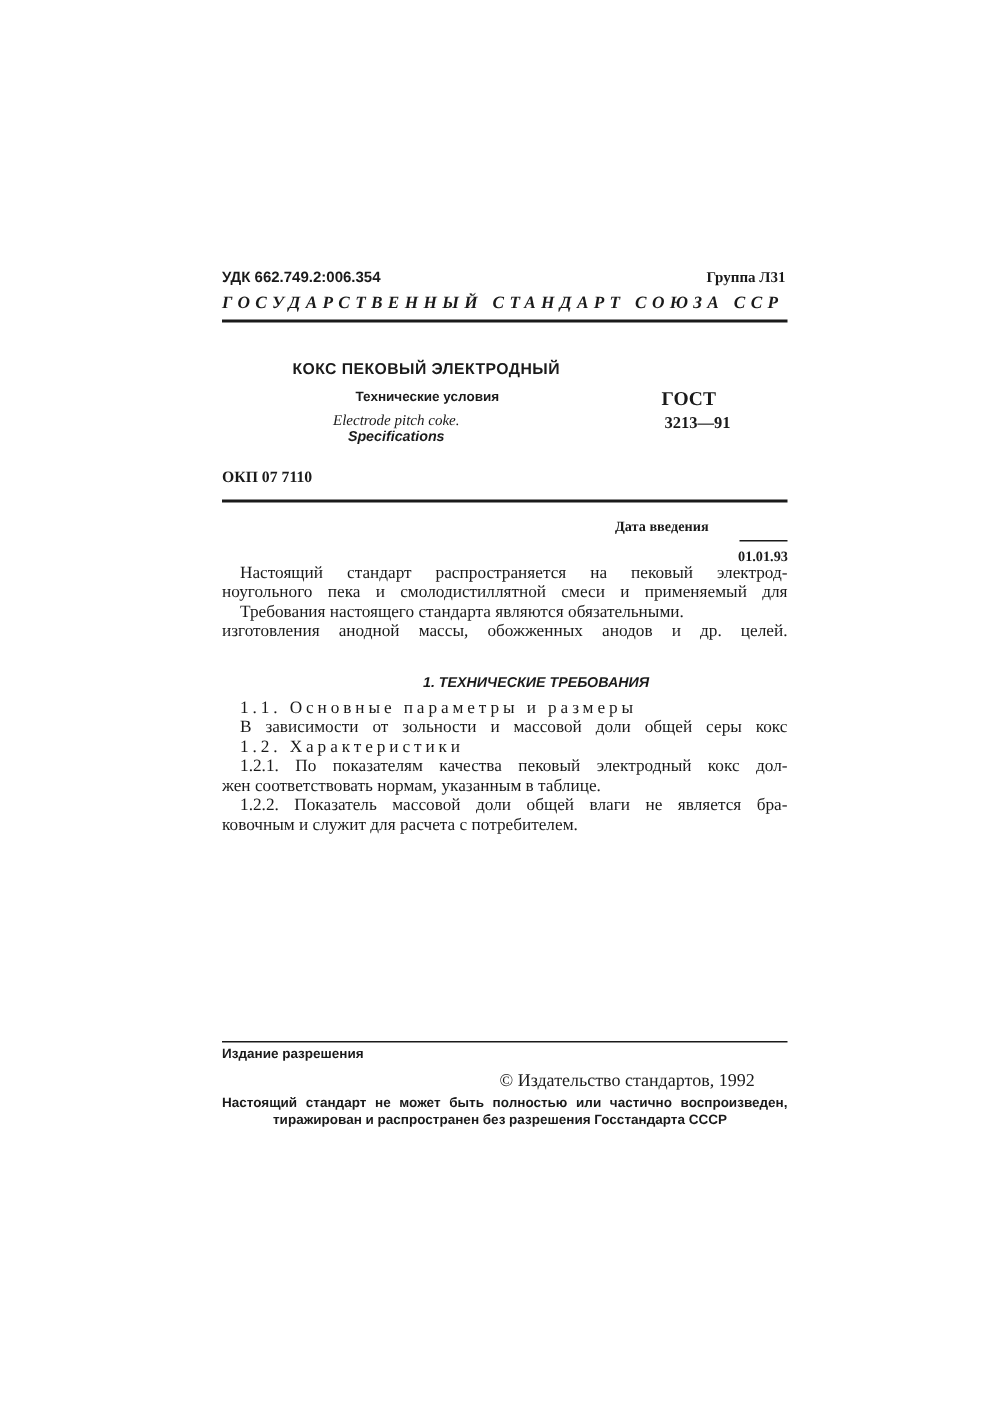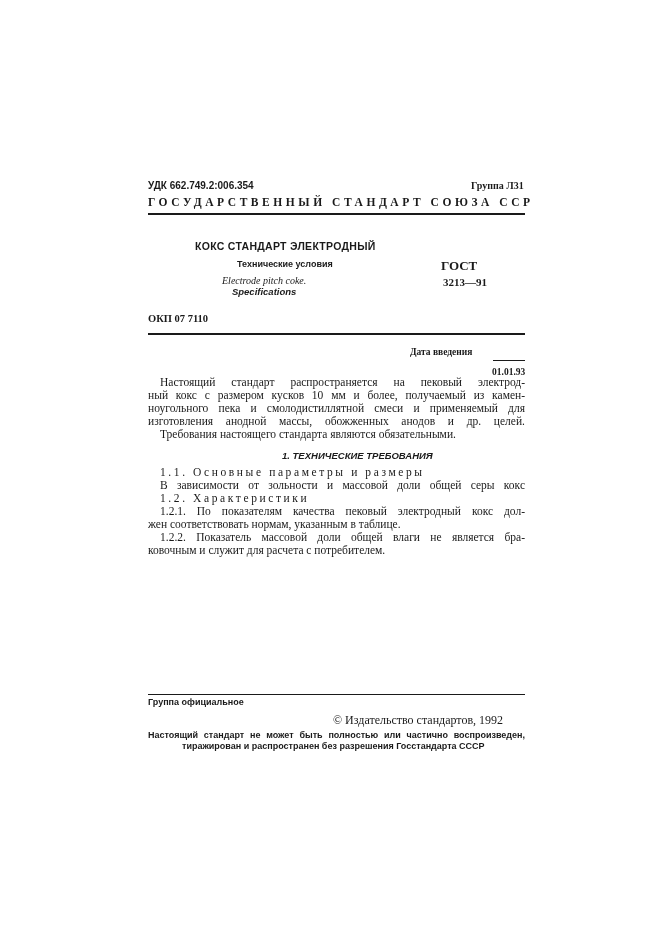--- a/index.html
+++ b/index.html
@@ -5,21 +5,21 @@
     html, body { margin: 0; padding: 0; background: #ffffff; }
     body { width: 661px; height: 935px; position: relative; overflow: hidden;
            font-family: "Liberation Serif", "DejaVu Serif", serif; color: #1a1a1a; }
     .abs { position: absolute; white-space: nowrap; }
     .bold { font-weight: bold; }
     .sans { font-family: "Liberation Sans", "DejaVu Sans", sans-serif; }
     .rule { position: absolute; background: #1a1a1a; }
 
     #udk { left: 148px; top: 180px; font-size: 10px; }
     #group { left: 471px; top: 180px; font-size: 10px; }
-    #gov { left: 148px; top: 196px; font-size: 11.5px; letter-spacing: 3.55px; }
+    #gov { left: 148px; top: 196px; font-size: 11.5px; letter-spacing: 3.55px; font-style: italic; }
     #rule1 { left: 148px; top: 213px; width: 377px; height: 2px; }
 
     #title { left: 195px; top: 240px; font-size: 10.5px; letter-spacing: 0.3px; }
     #subtitle { left: 237px; top: 259px; font-size: 9px; }
     #title_en { left: 222px; top: 275px; font-size: 10px; text-align: center; line-height: 11px; font-style: italic; }
     #gost { left: 441px; top: 258px; font-size: 13px; }
     #gostnum { left: 443px; top: 276px; font-size: 11px; }
 
     #okp { left: 148px; top: 313px; font-size: 10.5px; }
     #rule2 { left: 148px; top: 333px; width: 377px; height: 2px; }
@@ -43,54 +43,53 @@
 </head>
 <body>
 
 <div>
 
   <div id="udk" class="abs bold sans">УДК 662.749.2:006.354</div>
   <div id="group" class="abs bold">Группа Л31</div>
   <div id="gov" class="abs bold">ГОСУДАРСТВЕННЫЙ СТАНДАРТ СОЮЗА ССР</div>
   <div id="rule1" class="rule"></div>
 
-  <div id="title" class="abs bold sans">КОКС СТАНДАРТ ЭЛЕКТРОДНЫЙ</div>
+  <div id="title" class="abs bold sans">КОКС ПЕКОВЫЙ ЭЛЕКТРОДНЫЙ</div>
   <div id="subtitle" class="abs bold sans">Технические условия</div>
   <div id="title_en" class="abs">
     <div>Electrode pitch coke.</div>
     <div class="bold sans" style="font-size:9.5px">Specifications</div>
   </div>
   <div id="gost" class="abs bold">ГОСТ</div>
   <div id="gostnum" class="abs bold">3213—91</div>
 
   <div id="okp" class="abs bold">ОКП 07 7110</div>
   <div id="rule2" class="rule"></div>
   <div id="date_label" class="abs bold">Дата введения</div>
   <div id="date_val" class="abs bold">01.01.93</div>
   <div id="date_ul" class="rule"></div>
 
   <div class="para" style="top:376px">
     <span class="line indent">Настоящий стандарт распространяется на пековый электрод-</span>
-    <span class="line">ный кокс с размером кусков 10 мм и более, получаемый из камен-</span>
     <span class="line">ноугольного пека и смолодистиллятной смеси и применяемый для</span>
+    <span class="line last indent">Требования настоящего стандарта являются обязательными.</span>
     <span class="line">изготовления анодной массы, обожженных анодов и др. целей.</span>
-    <span class="line last indent">Требования настоящего стандарта являются обязательными.</span>
   </div>
 
   <div id="sec_title" class="abs bold sans">1. ТЕХНИЧЕСКИЕ ТРЕБОВАНИЯ</div>
 
   <div class="para" style="top:466px">
     <span class="line last indent" style="letter-spacing:2.6px">1.1. Основные параметры и размеры</span>
     <span class="line indent">В зависимости от зольности и массовой доли общей серы кокс</span>
     <span class="line last indent" style="letter-spacing:2.6px">1.2. Характеристики</span>
     <span class="line indent">1.2.1. По показателям качества пековый электродный кокс дол-</span>
     <span class="line last">жен соответствовать нормам, указанным в таблице.</span>
     <span class="line indent">1.2.2. Показатель массовой доли общей влаги не является бра-</span>
     <span class="line last">ковочным и служит для расчета с потребителем.</span>
   </div>
 
   <div id="rule3" class="rule"></div>
-  <div id="edition" class="abs bold sans">Группа официальное</div>
+  <div id="edition" class="abs bold sans">Издание разрешения</div>
   <div id="copyright" class="abs">© Издательство стандартов, 1992</div>
   <div id="notice1" class="abs bold sans">Настоящий стандарт не может быть полностью или частично воспроизведен,</div>
   <div id="notice2" class="abs bold sans">тиражирован и распространен без разрешения Госстандарта СССР</div>
 
 </div>
 
 </body></html>

